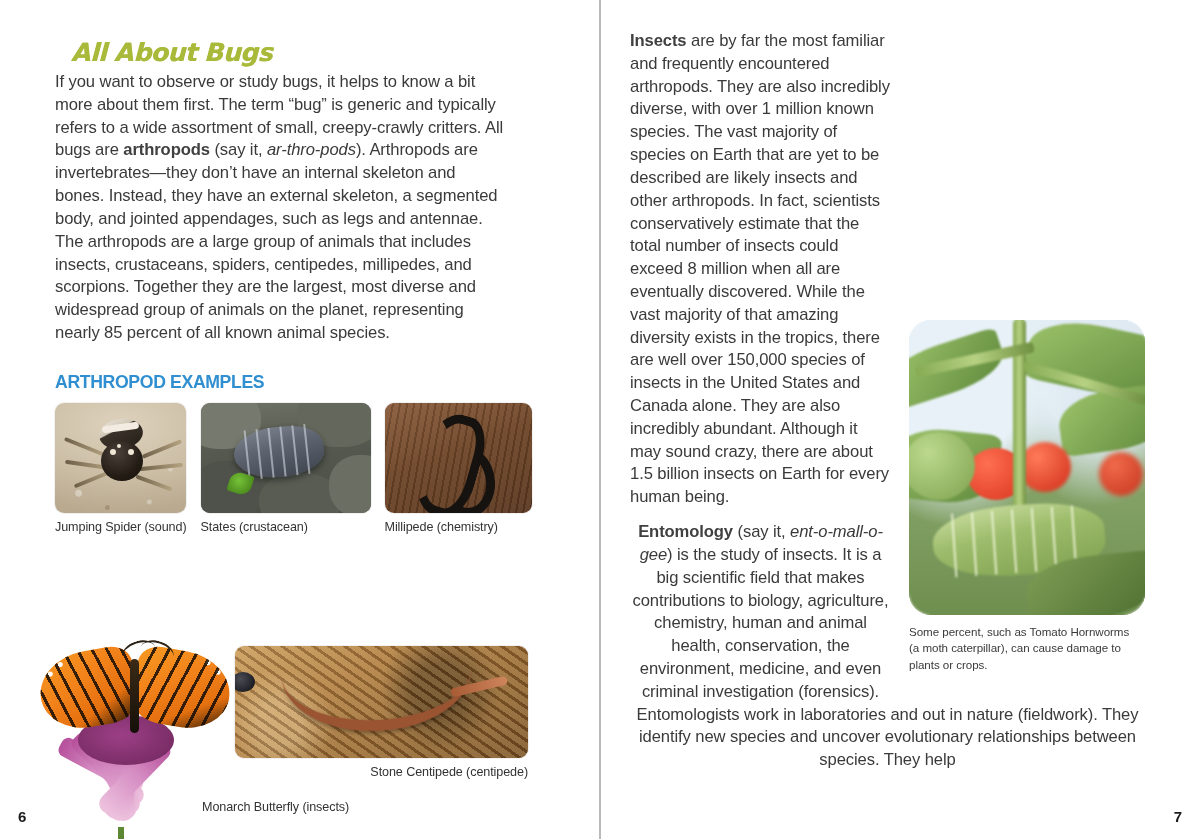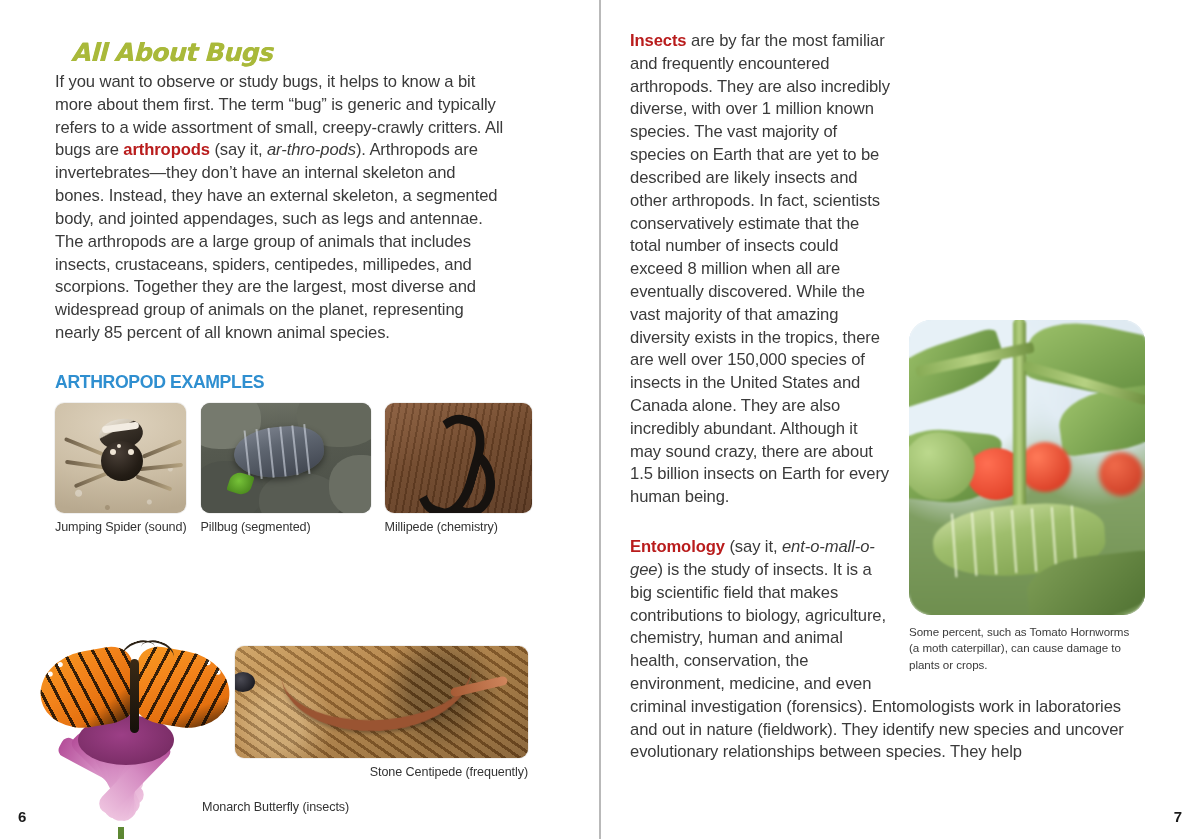--- a/index.html
+++ b/index.html
@@ -41,22 +41,22 @@
     transform-origin:left center;
   }
   p.body{
     font-size:16.6px;
     line-height:1.375;
     margin:0 0 0 0;
     color:#3a3a3a;
     letter-spacing:-0.1px;
   }
   .left-body{margin-left:18px;width:452px;}
-  p.body + p.body{margin-top:27px;}
-  .lead{font-weight:bold;color:#b91c1c;}
+  p.body + p.body{margin-top:12px;text-align:center;}
+  .lead{font-weight:bold;color:#404040;}
   .pron{font-style:italic;}
 
   
   .photo-row{display:flex;gap:14px;margin-top:2px;}
   .fig{position:relative;}
   .ph{
     border-radius:9px;
     overflow:hidden;
     position:relative;
     box-shadow:0 0 0 1px rgba(0,0,0,0.06);
@@ -218,21 +218,21 @@
           <div class="bug">
             <div class="seg" style="left:12px;"></div>
               <div class="seg" style="left:24px;"></div>
             <div class="seg" style="left:36px;"></div>
               <div class="seg" style="left:48px;"></div>
             <div class="seg" style="left:60px;"></div>
               <div class="seg" style="left:72px;"></div>
           </div>
           <div class="leaf"></div>
         </div>
-        <div class="cap">Pillbug (segmented)</div>
+        <div class="cap">States (crustacean)</div>
       </div>
 
       <div class="fig">
         <div class="ph ph-milli">
           <div class="grain"></div>
           <div class="worm"></div>
           <div class="worm2"></div>
         </div>
         <div class="cap">Millipede (chemistry)</div>
       </div>
@@ -273,21 +273,21 @@
       <div class="cap" style="position:absolute;left:180px;top:148px;">Monarch Butterfly (insects)</div>
     </div>
 
     <div class="fig" style="position:absolute;left:235px;top:646px;">
       <div class="ph ph-cent">
         <div class="litter"></div>
         <div class="ctr"></div>
         <div class="ctail"></div>
         <div class="beetle"></div>
       </div>
-      <div class="cap" style="text-align:right;width:293px;">Stone Centipede (frequently)</div>
+      <div class="cap" style="text-align:right;width:293px;">Stone Centipede (centipede)</div>
     </div>
 
     <div class="pagenum left">6</div>
   </div>
 
   <div class="gutter"></div>
 
   <div class="page page-right">
 
     <div class="hornworm-fig" style="margin-top:290px;">

